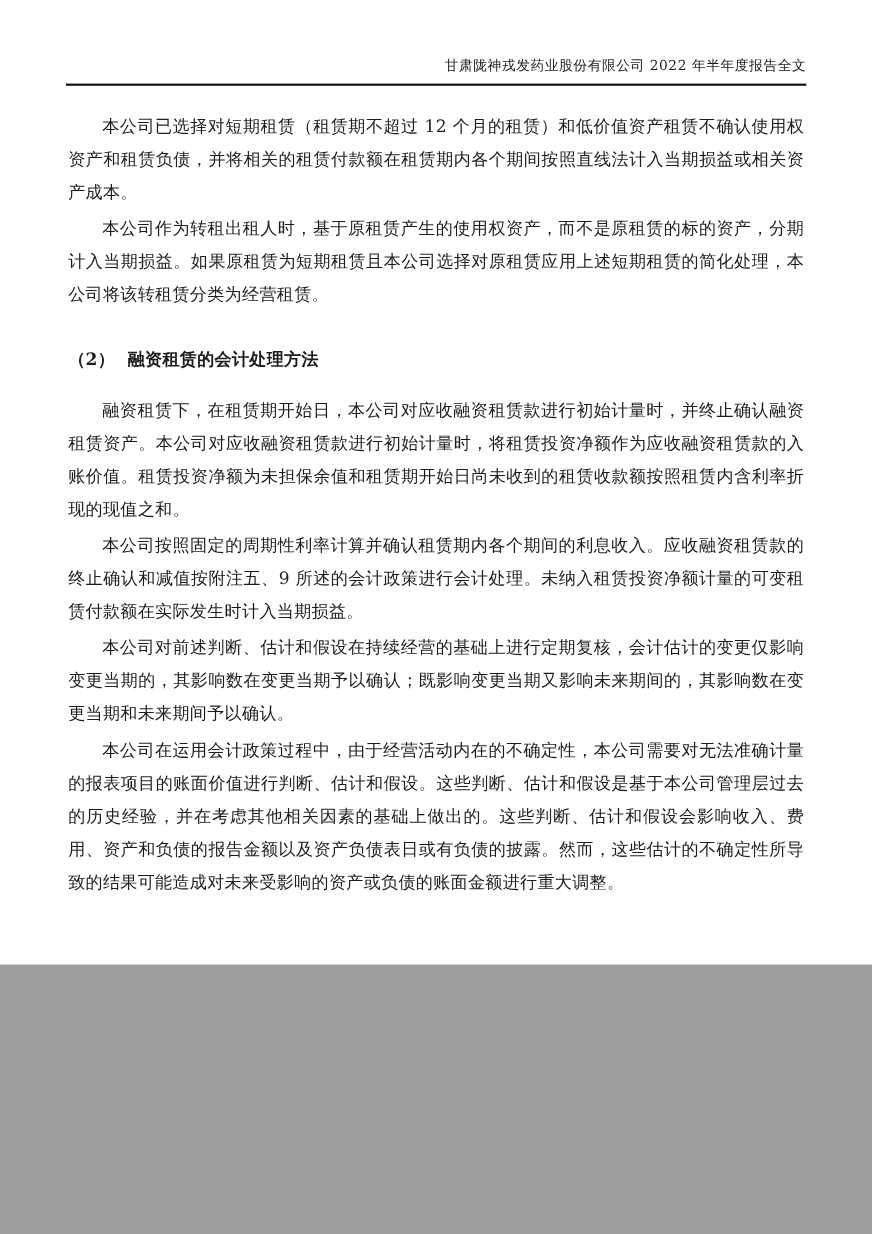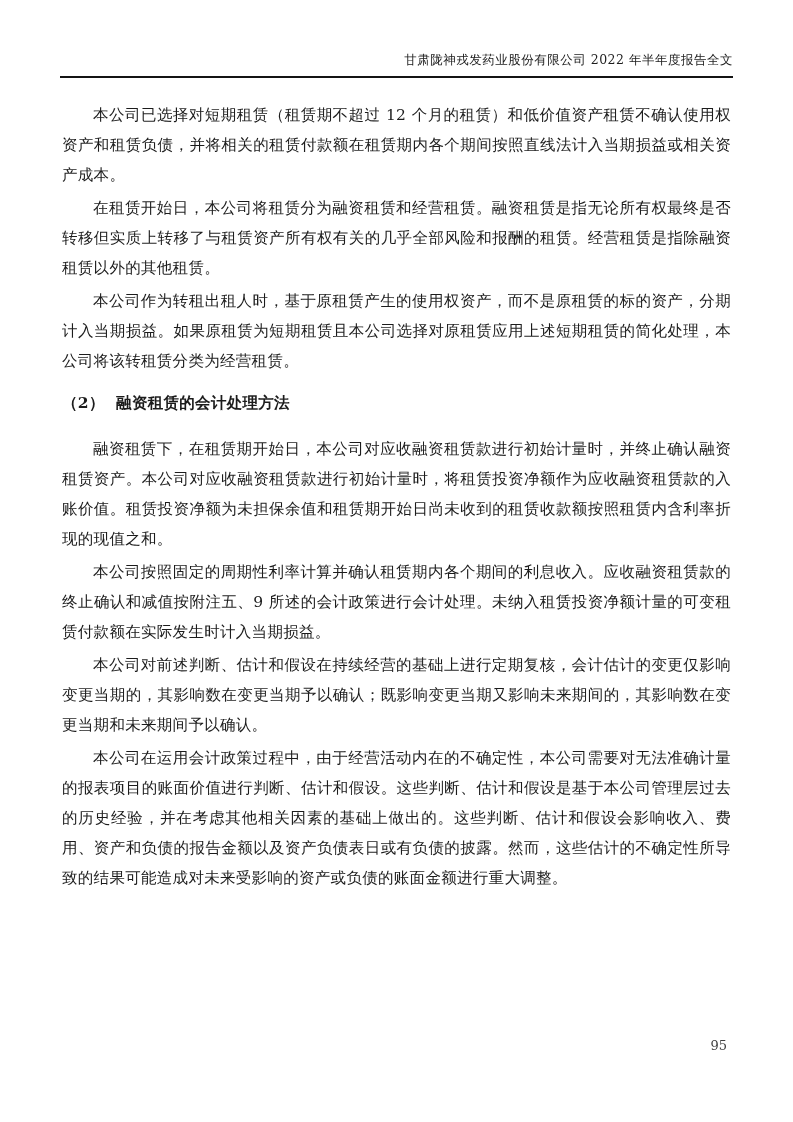--- a/index.html
+++ b/index.html
@@ -4,21 +4,21 @@
 <style>
   * { box-sizing: border-box; }
   html, body {
     margin: 0;
     padding: 0;
     background: #9e9e9e;
   }
   .page {
     position: relative;
     width: 793px;
-    height: 1122px;
+    height: 877px;
     margin: 0 auto;
     background: #ffffff;
     color: #1c1c1c;
     font-family: "DejaVu Serif", "Liberation Serif", serif;
     overflow: hidden;
   }
   .page-header {
     margin: 0 60px;
     padding-top: 52px;
     padding-bottom: 7px;
@@ -38,21 +38,21 @@
   }
   .para {
     margin: 0 0 3px 0;
     text-indent: 2em;
     white-space: pre-wrap;
   }
   .list-item {
     text-indent: 2.4em;
   }
   .heading {
-    margin: 12px 0 16px 0;
+    margin: 29px 0 16px 0;
     text-indent: 0;
     font-weight: bold;
     white-space: pre-wrap;
   }
   .page-number {
     position: absolute;
     top: 1038px;
     right: 66px;
     font-size: 13px;
     color: #404040;
@@ -64,21 +64,20 @@
 <div class="page">
 
   <div class="page-header">
     <span>甘肃陇神戎发药业股份有限公司 2022 年半年度报告全文</span>
   </div>
 
   <div class="content">
     <p class="para">本公司已选择对短期租赁（租赁期不超过 12 个月的租赁）和低价值资产租赁不确认使用权资产和租赁负债，并将相关的租赁付款额在租赁期内各个期间按照直线法计入当期损益或相关资产成本。</p>
 
 
-    <p class="para">在租赁开始日，本公司将租赁分为融资租赁和经营租赁。融资租赁是指无论所有权最终是否转移但实质上转移了与租赁资产所有权有关的几乎全部风险和报酬的租赁。经营租赁是指除融资租赁以外的其他租赁。</p>
 
     <p class="para">本公司作为转租出租人时，基于原租赁产生的使用权资产，而不是原租赁的标的资产，分期计入当期损益。如果原租赁为短期租赁且本公司选择对原租赁应用上述短期租赁的简化处理，本公司将该转租赁分类为经营租赁。</p>
 
     <p class="para heading">（2）  融资租赁的会计处理方法</p>
 
     <p class="para">融资租赁下，在租赁期开始日，本公司对应收融资租赁款进行初始计量时，并终止确认融资租赁资产。本公司对应收融资租赁款进行初始计量时，将租赁投资净额作为应收融资租赁款的入账价值。租赁投资净额为未担保余值和租赁期开始日尚未收到的租赁收款额按照租赁内含利率折现的现值之和。</p>
 
     <p class="para">本公司按照固定的周期性利率计算并确认租赁期内各个期间的利息收入。应收融资租赁款的终止确认和减值按附注五、9 所述的会计政策进行会计处理。未纳入租赁投资净额计量的可变租赁付款额在实际发生时计入当期损益。</p>
 
 

